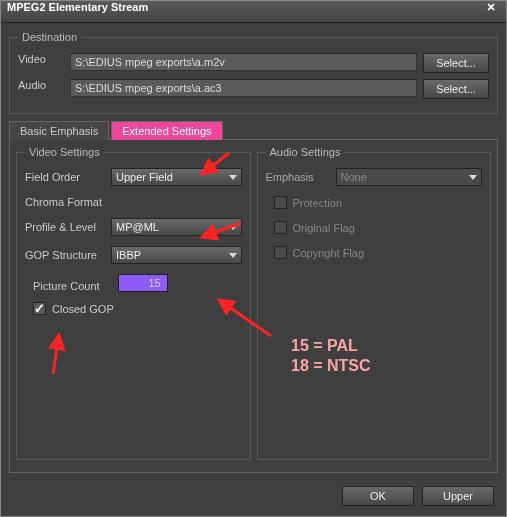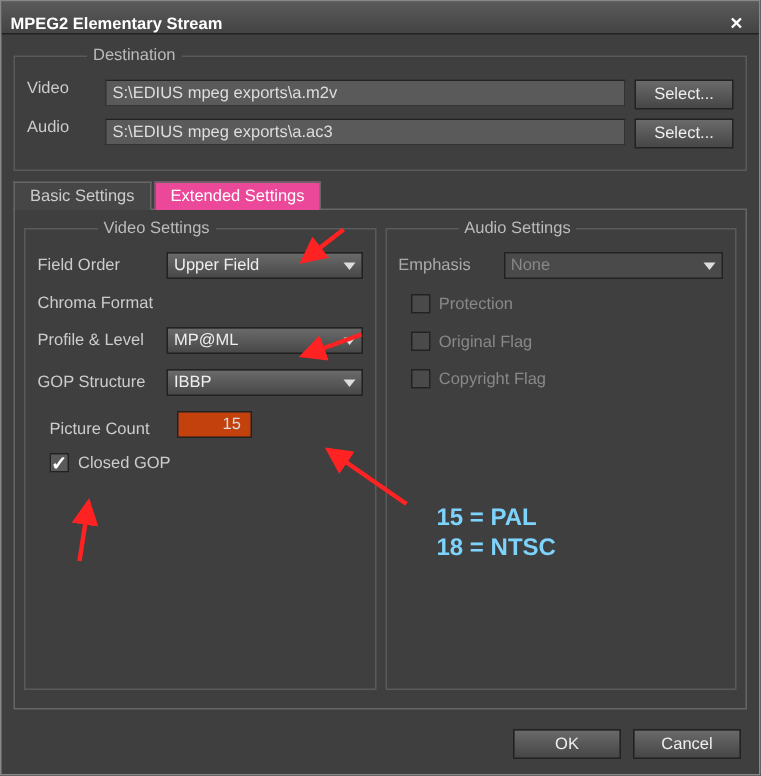--- a/index.html
+++ b/index.html
@@ -1,47 +1,47 @@
 <!DOCTYPE html>
 <html><head>
 <meta charset="utf-8">
 <style>
   * { box-sizing: border-box; margin: 0; padding: 0; font-family: Tahoma, Arial, sans-serif; font-size: 11px; }
   body { background: #3f3f3f; width: 507px; height: 517px; position: relative; border: 1px solid #888; }
-  .titlebar { height: 22px; background: linear-gradient(#5a5a5a, #444); display: flex; align-items: flex-end; justify-content: space-between; padding: 0 6px; border-bottom: 1px solid #222; }
+  .titlebar { height: 22px; background: linear-gradient(#5a5a5a, #444); display: flex; align-items: flex-start; justify-content: space-between; padding: 0 6px; border-bottom: 1px solid #222; }
   .titlebar-title { color: #fff; font-weight: bold; }
   .close-btn { color: #fff; font-weight: bold; cursor: pointer; width: 18px; text-align: center; }
   .content { padding: 8px; }
   fieldset { border: 1px solid #5a5a5a; padding: 10px 8px 8px 8px; margin-bottom: 6px; position: relative; }
-  legend { color: #bbb; padding: 0 4px; font-size: 11px; margin-left: 40px; }
+  legend { color: #bbb; padding: 0 4px; font-size: 11px; }
   .drow { display: flex; margin-bottom: 6px; gap: 6px; }
   .dlabel { width: 46px; color: #ccc; }
   .dinput { flex: 1; background: #5a5a5a; border: 1px solid #333; border-top-color: #222; color: #ddd; height: 18px; padding: 0 4px; line-height: 16px; }
   .btn { background: linear-gradient(#6a6a6a,#464646); border: 1px solid #222; color: #eee; height: 20px; min-width: 66px; padding: 0 10px; cursor: pointer; }
   .tabs { display: flex; margin-top: 4px; }
   .tab { background: #464646; border: 1px solid #666; border-bottom: none; color: #ccc; padding: 3px 10px; margin-right: 2px; cursor: pointer; position: relative; top: 1px; }
   .tab.active { background: #ec4899; color: #fff; z-index: 2; }
   .tabbody { border: 1px solid #666; padding: 6px; display: flex; gap: 6px; min-height: 334px; }
   .col { flex: 1; display: flex; flex-direction: column; }
   fieldset.inner { flex: 1; }
   .frow { display: flex; align-items: center; margin-bottom: 10px; }
   .flabel { width: 86px; color: #ccc; }
   .sel { flex: 1; background: linear-gradient(#6a6a6a,#484848); border: 1px solid #222; color: #eee; height: 18px; padding: 0 4px; display: flex; align-items: center; justify-content: space-between; cursor: pointer; }
   .sel-caret { width: 0; height: 0; border-left: 4px solid transparent; border-right: 4px solid transparent; border-top: 5px solid #ddd; }
   .numrow { display: flex; align-items: flex-end; margin: 6px 0 10px 8px; }
   .numlabel { color: #ccc; margin-right: 18px; }
-  .numbox { width: 50px; background: #c2410c; border: 1px solid #222; color: #ddd; height: 18px; text-align: right; padding: 0 6px; line-height: 16px; }
+  .numbox { width: 50px; background: #8b5cf6; border: 1px solid #222; color: #ddd; height: 18px; text-align: right; padding: 0 6px; line-height: 16px; }
   .cbrow { display: flex; align-items: center; margin: 4px 0 0 8px; color: #ccc; }
   .cb { width: 13px; height: 13px; background: #5a5a5a; border: 1px solid #222; margin-right: 6px; display: flex; align-items: center; justify-content: center; color: #fff; font-size: 10px; line-height: 10px; }
   .cb.checked::after { content: "✓"; font-size: 13px; font-weight: bold;}
   .audlabel { width: 70px; color: #aaa; }
   .sel.dis { background: #4a4a4a; color: #888; cursor: default; }
   .cbrow.dis { color: #888; }
   .cb.dis { background: #4a4a4a; }
-  .annot { position: absolute; color: #7dd3fc; font-size: 16px; font-weight: bold; pointer-events: none; }
+  .annot { position: absolute; color: #fca5a5; font-size: 16px; font-weight: bold; pointer-events: none; }
   .arrow { position: absolute; pointer-events: none; }
   .footer { position: absolute; right: 12px; bottom: 10px; display: flex; gap: 8px; }
 </style>
 </head>
 <body>
 
 <div class="titlebar">
   <span class="titlebar-title">MPEG2 Elementary Stream</span>
   <span class="close-btn">✕</span>
 </div>
@@ -56,21 +56,21 @@
       <button class="btn">Select...</button>
     </div>
     <div class="drow">
       <span class="dlabel">Audio</span>
       <div class="dinput">S:\EDIUS mpeg exports\a.ac3</div>
       <button class="btn">Select...</button>
     </div>
   </fieldset>
 
   <div class="tabs">
-    <div class="tab">Basic Settings</div>
+    <div class="tab">Basic Emphasis</div>
     <div class="tab active">Extended Settings</div>
   </div>
 
   <div class="tabbody">
     <div class="col">
       <fieldset class="inner">
         <legend>Video Settings</legend>
 
         <div class="frow">
           <span class="flabel">Field Order</span>
@@ -157,14 +157,14 @@
 </svg>
 <svg class="arrow" style="left:40px; top:328px;" width="30" height="50">
   <line x1="12" y1="45" x2="18" y2="6" stroke="#ff2222" stroke-width="3" marker-end="url(#ah1)"></line>
 </svg>
 
 <div class="annot" style="left:290px; top:336px;">15 = PAL</div>
 <div class="annot" style="left:290px; top:356px;">18 = NTSC</div>
 
 <div class="footer">
   <button class="btn" style="min-width:72px">OK</button>
-  <button class="btn" style="min-width:72px">Cancel</button>
+  <button class="btn" style="min-width:72px">Upper</button>
 </div>
 
 </body></html>

